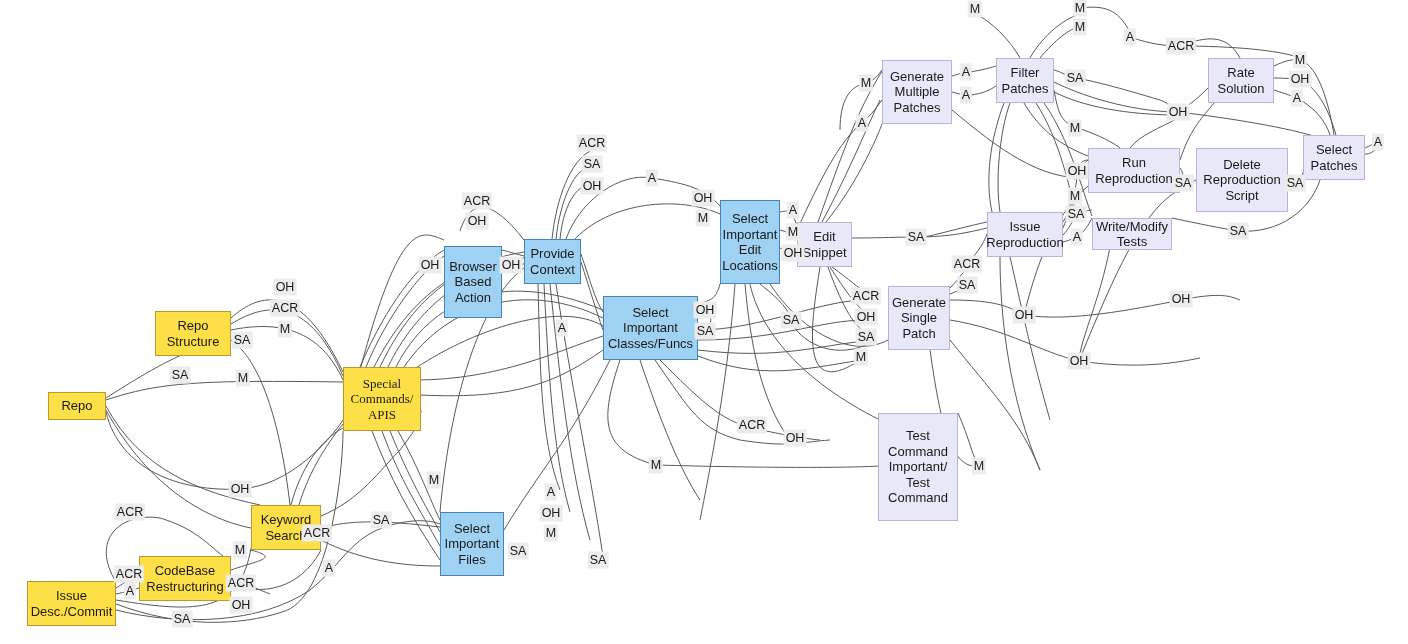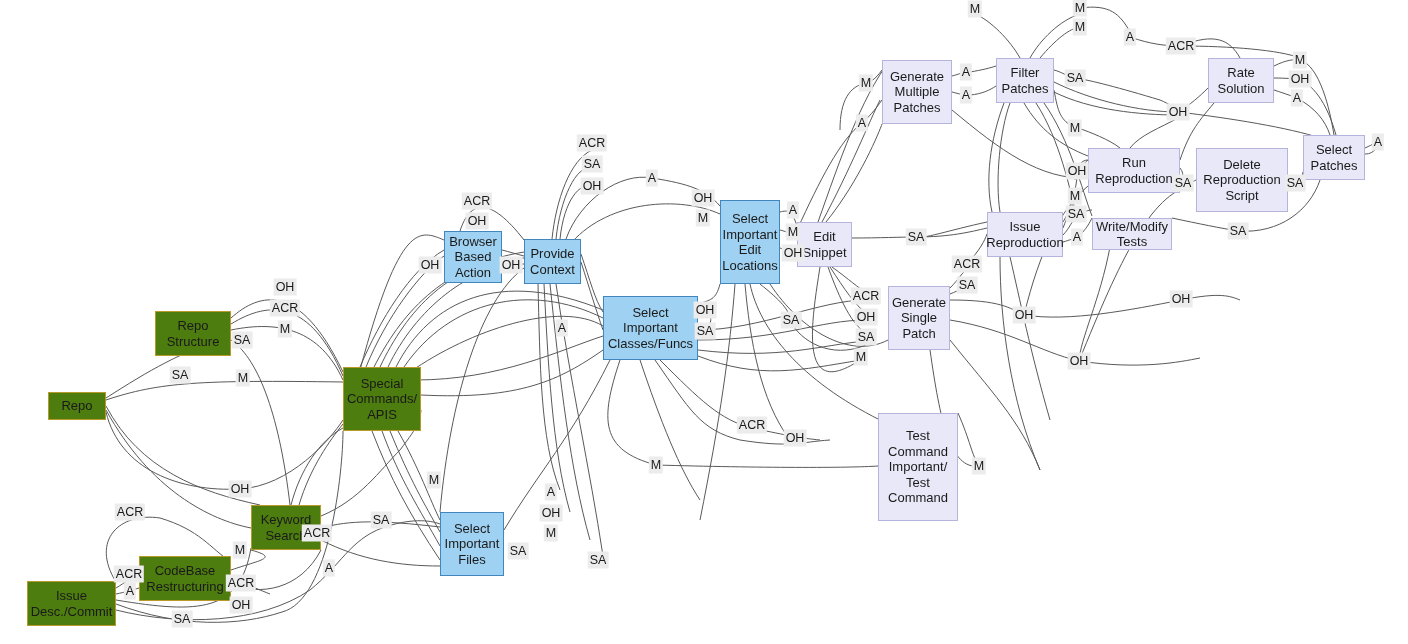--- a/index.html
+++ b/index.html
@@ -21,21 +21,21 @@
     justify-content:center;
     text-align:center;
     font-size:13px;
     line-height:15.5px;
     color:#1a1a1a;
     border:1px solid #7d7d7d;
     padding:0 2px;
     z-index:5;
   }
   .node .ln{display:block;white-space:nowrap;}
-  .n-yellow{background:#4d7c0f;border-color:#b9992a;}
+  .n-yellow{background:#fde047;border-color:#b9992a;}
   .n-blue{background:#9fd2f2;border-color:#3f87bd;}
   .n-purple{background:#e8e8f8;border-color:#b4b4dc;justify-content:center;}
   .elabel{
     position:absolute;
     background:#ececec;
     color:#1a1a1a;
     font-size:12.5px;
     line-height:15px;
     padding:1px 2px;
     white-space:nowrap;
@@ -242,26 +242,26 @@
         <span class="ln">Desc./Commit</span>
       </div>
       <div class="node n-yellow" style="left: 139px; top: 556px; width: 92px; height: 45px;">
         <span class="ln">CodeBase</span>
         <span class="ln">Restructuring</span>
       </div>
       <div class="node n-yellow" style="left: 251px; top: 505px; width: 70px; height: 45px;">
         <span class="ln">Keyword</span>
         <span class="ln">Search</span>
       </div>
-      <div class="node n-yellow" style="left: 343px; top: 367px; width: 78px; height: 64px;">
+      <div class="node n-yellow" style="left: 343px; top: 367px; width: 78px; height: 64px; font-family: Liberation Serif, serif;">
         <span class="ln">Special</span>
         <span class="ln">Commands/</span>
         <span class="ln">APIS</span>
       </div>
-      <div class="node n-blue" style="left: 444px; top: 231px; width: 58px; height: 52px; align-items: center;">
+      <div class="node n-blue" style="left: 444px; top: 246px; width: 58px; height: 72px; align-items: center;">
         <span class="ln">Browser</span>
         <span class="ln">Based</span>
         <span class="ln">Action</span>
       </div>
       <div class="node n-blue" style="left: 524px; top: 239px; width: 57px; height: 45px; align-items: center;">
         <span class="ln">Provide</span>
         <span class="ln">Context</span>
       </div>
       <div class="node n-blue" style="left: 603px; top: 296px; width: 95px; height: 64px;">
         <span class="ln">Select</span>

